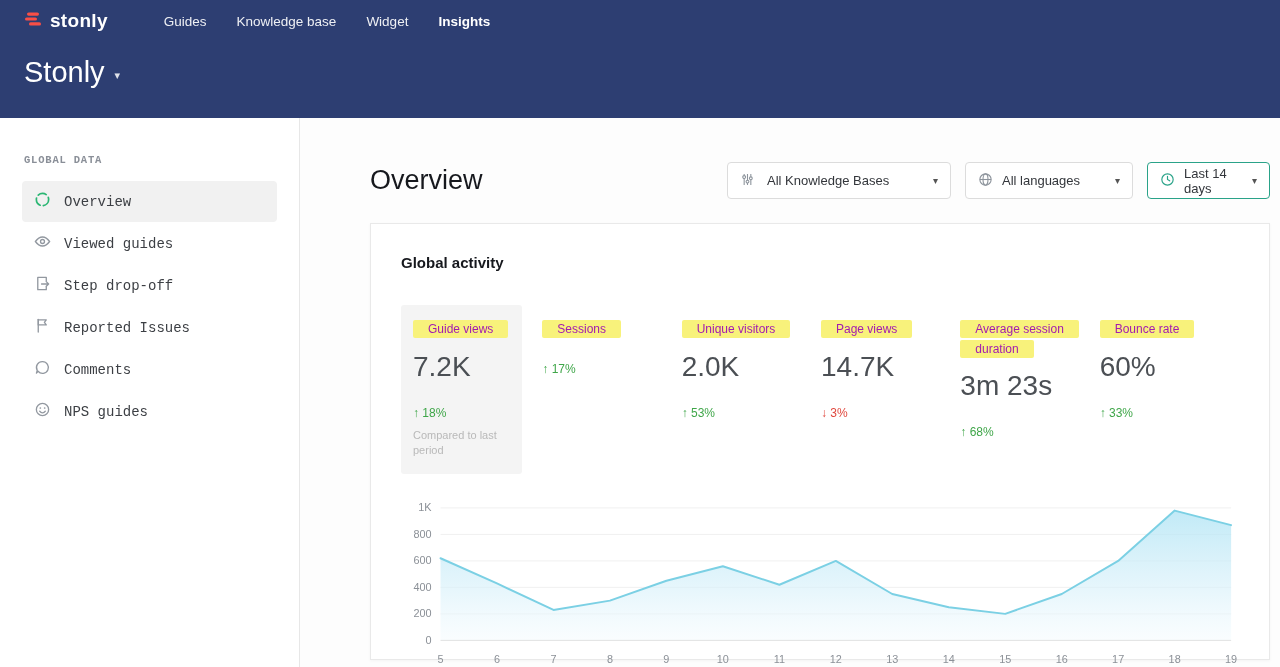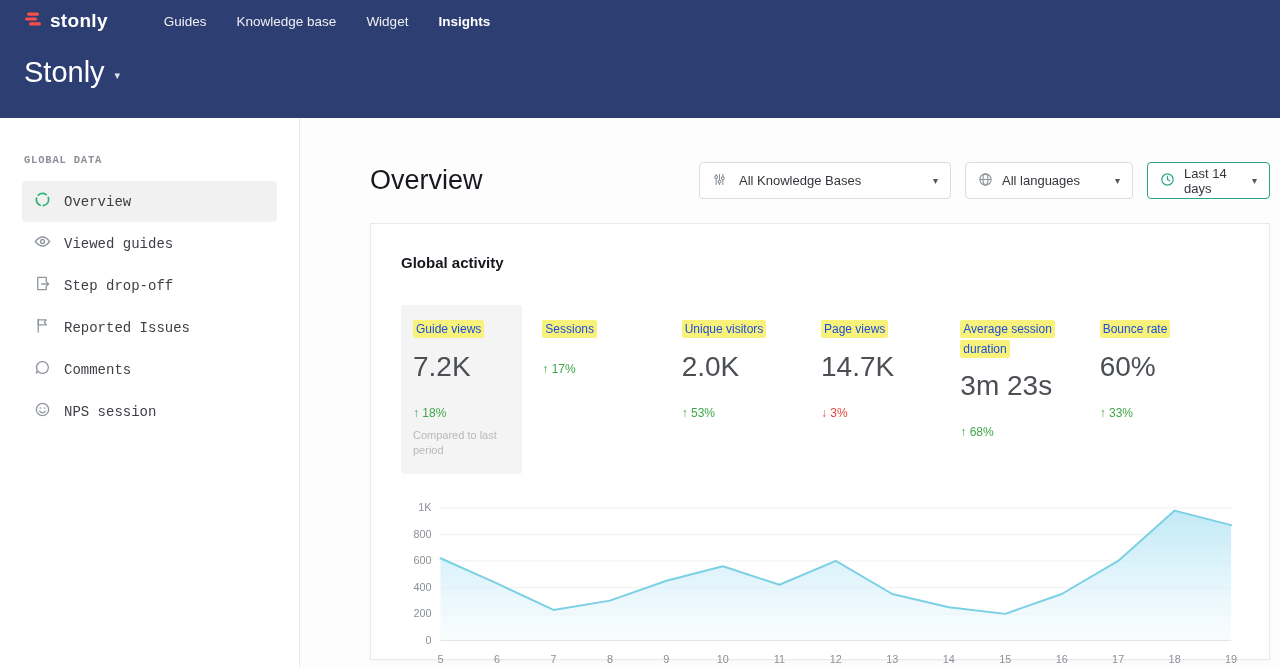--- a/index.html
+++ b/index.html
@@ -23,32 +23,32 @@
   .side-item { display:flex; align-items:center; gap:13px; margin:1px 22px; padding:10px 12px; border-radius:4px; font-size:14px; color:#3c3f44; cursor:pointer; }
   .side-item.active { background:#f1f1f1; }
   .side-item svg { flex-shrink:0; }
 
   .main { flex:1; background:#fdfdfd; padding:0 10px 0 70px; }
   .heading-row { margin-top:44px; display:flex; align-items:center; justify-content:space-between; }
   .page-title { font-size:27px; font-weight:400; color:#16181d; }
   .filters { display:flex; gap:14px; }
   .filter-btn { height:37px; background:#fff; border:1px solid #dcdcdc; border-radius:4px; display:flex; align-items:center; gap:9px; padding:0 12px; font-size:13px; color:#33363b; cursor:pointer; }
   .filter-btn .caret { margin-left:auto; font-size:10px; color:#555; padding-left:10px; }
-  .filter-btn.kb { width:252px;gap:12px; }
+  .filter-btn.kb { width:224px;gap:12px; }
   .filter-btn.lang { width:168px; }
   .filter-btn.date { width:123px; border-color:#2aa389; }
 
   
   .card { margin-top:24px; width:900px; height:437px; background:#fff; border:1px solid #e9e9e9; border-radius:0; box-shadow:0 1px 3px rgba(0,0,0,.04); padding:30px; }
   .card-title { font-size:15px; font-weight:700; color:#16181d; margin-bottom:34px; }
 
   .metrics { display:flex; align-items:flex-start; }
   .metric { width:146px; padding-top:14px; }
   .metric.selected { background:#f4f4f4; border-radius:3px; padding:14px 12px 16px 12px; width:126px; margin-right:20px; }
-  .pill { display:inline; background:#f8f27b; color:#1d4ed8; font-size:12px; line-height:1.55; padding:2px 3px; border-radius:2px; box-decoration-break:clone; -webkit-box-decoration-break:clone; }
+  .pill { display:inline; background:#f8f27b; color:#a21caf; font-size:12px; line-height:1.55; padding:2px 15px; border-radius:2px; box-decoration-break:clone; -webkit-box-decoration-break:clone; }
   .metric-value { font-size:28px; color:#4b4f54; margin-top:12px; }
   .metric .delta { font-size:12px; margin-top:23px; }
   .delta.up { color:#3fa649; }
   .delta.down { color:#e0483e; }
   .metric-note { font-size:11px; color:#b9b9b9; margin-top:8px; line-height:1.4; max-width:92px; }
 
   .chart-wrap { margin-top:28px; }
   .chart-wrap svg { display:block; width:840px; height:168px; }
   .chart-wrap text { font-family:"Liberation Sans", sans-serif; }
 </style>
@@ -133,21 +133,21 @@
 
     <div class="side-item">
       <span>
         <svg width="17" height="17" viewBox="0 0 18 18">
             <circle cx="9" cy="9" r="6.5" fill="none" stroke="#9298a0" stroke-width="1.4"></circle>
             <circle cx="6.7" cy="7.4" r="0.9" fill="#9298a0"></circle>
             <circle cx="11.3" cy="7.4" r="0.9" fill="#9298a0"></circle>
             <path d="M6 10.8c.8 1.1 1.9 1.7 3 1.7s2.2-.6 3-1.7" fill="none" stroke="#9298a0" stroke-width="1.4" stroke-linecap="round"></path>
           </svg>
       </span>
-      <span>NPS session</span>
+      <span>NPS guides</span>
     </div>
   </div>
 
   <div class="main">
     <div class="heading-row">
       <div class="page-title">Overview</div>
       <div class="filters">
         <div class="filter-btn kb">
           <span>
             <svg width="15" height="15" viewBox="0 0 18 18">

